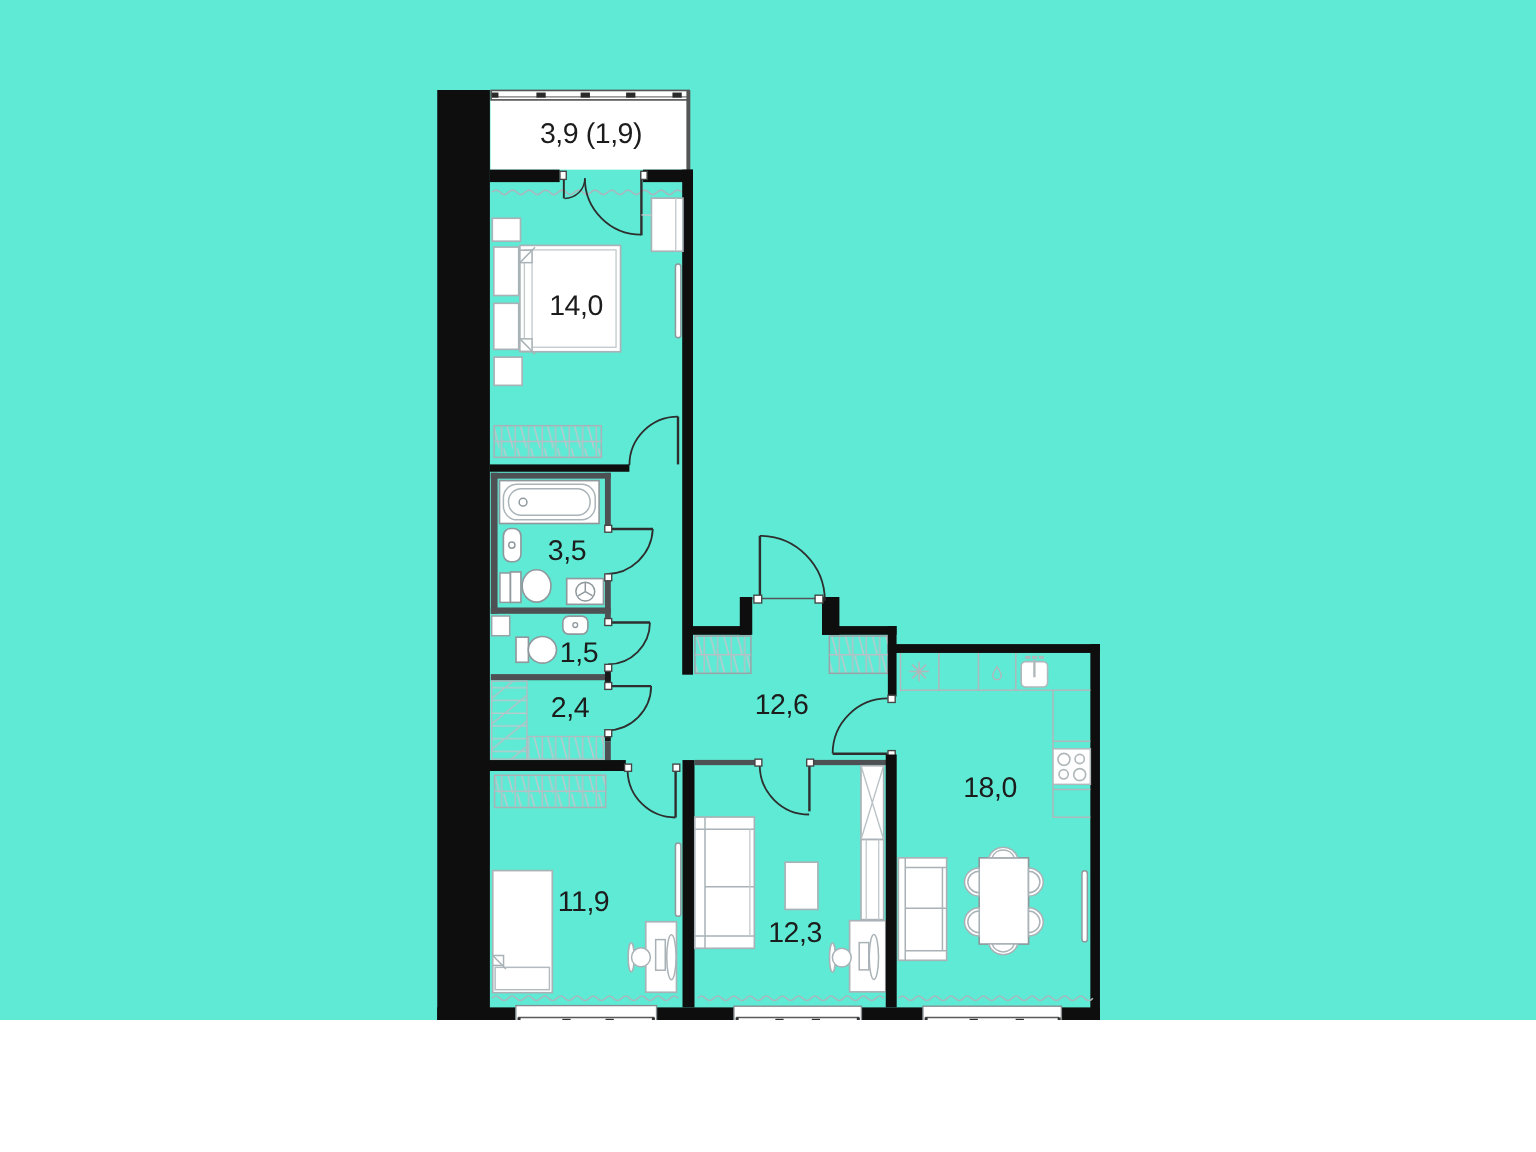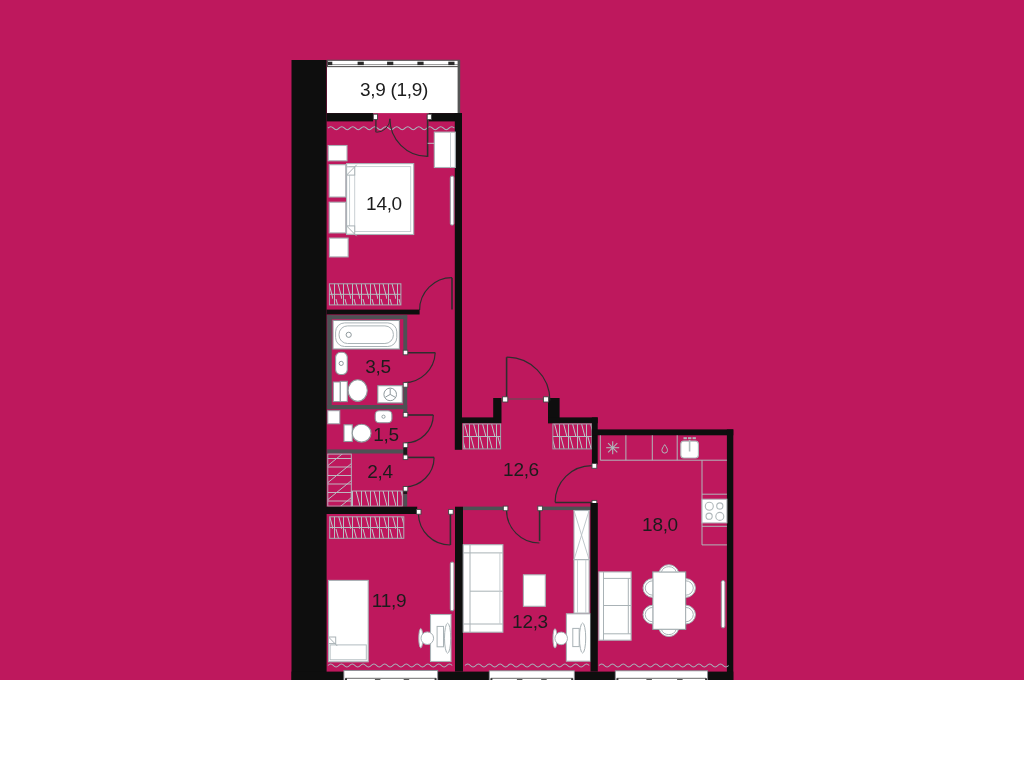--- a/index.html
+++ b/index.html
@@ -1,16 +1,16 @@
 <!DOCTYPE html>
 <html><head>
 <meta charset="utf-8">
 <style>
   html,body{margin:0;padding:0;background:#ffffff;}
-  .page{position:relative;width:1024px;height:680px;background:#be185d;overflow:hidden;}
+  .page{position:relative;width:1024px;height:680px;background:#5eead4;overflow:hidden;}
   svg{display:block;}
   text{font-family:"Liberation Sans", sans-serif;fill:#1c1c1c;}
   .lbl{font-size:19px;letter-spacing:-0.3px;}
   .wm{font-family:"Liberation Sans", sans-serif;font-weight:bold;font-size:27px;fill:#f1f1f1;}
 </style>
 </head>
 <body>
 <div class="page">
 <svg width="1024" height="768" viewBox="0 0 1024 768">
 <defs>

